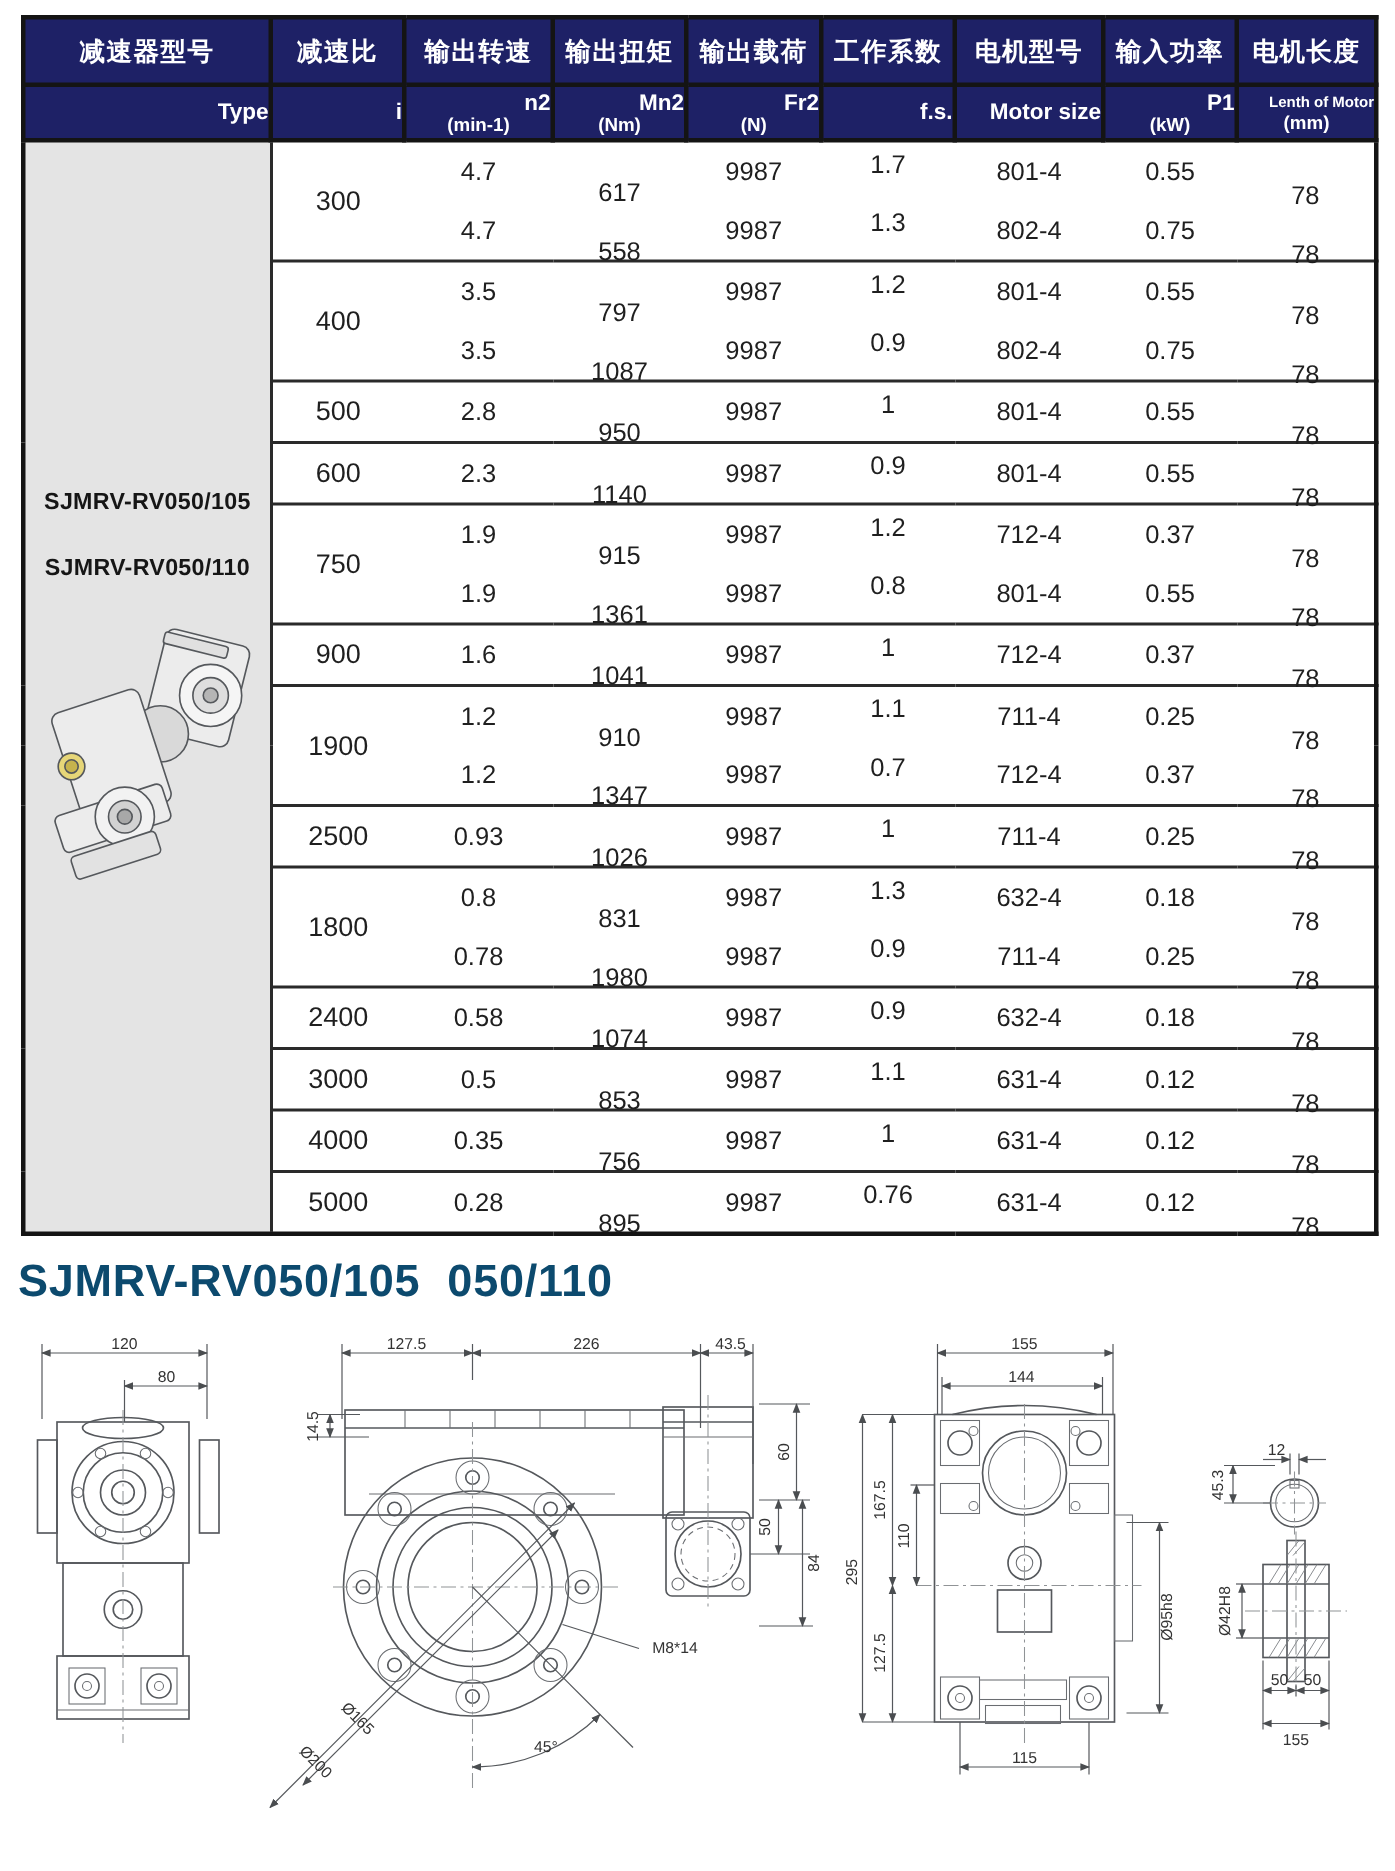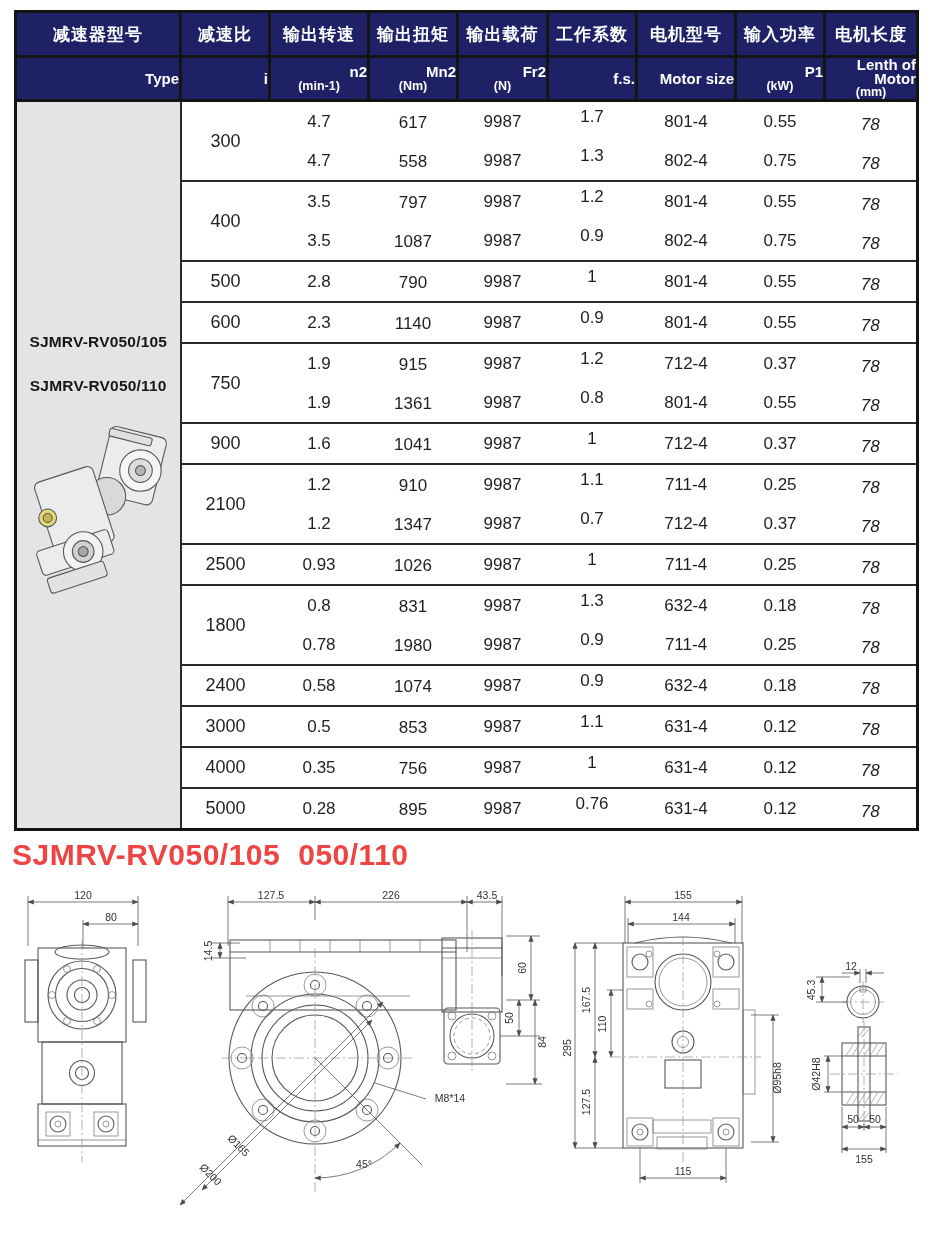--- a/index.html
+++ b/index.html
@@ -7,38 +7,38 @@
   .page{position:relative;width:930px;height:1247px;overflow:hidden;background:#fff;}
 
   
   table.spec{position:absolute;left:14px;top:10px;width:902px;border-collapse:collapse;
              table-layout:fixed;border:3px solid #141414;}
   table.spec th,table.spec td{padding:0;text-align:center;vertical-align:middle;}
   thead th{background:#1e2166;color:#fff;border:3px solid #141414;font-weight:bold;}
   tr.h-cn th{height:42px;font-size:17px;letter-spacing:1px;}
   tr.h-en th{height:34px;}
   tr.h-en .en{font-size:15px;line-height:16px;text-align:right;}
-  tr.h-en th.small .en{font-size:15px;line-height:14px;}
+  tr.h-en th.small .en{font-size:10px;line-height:14px;}
   tr.h-en .hsub{font-size:12.5px;line-height:13px;font-weight:bold;}
   tbody td{height:39px;font-size:17px;color:#1f1f1f;background:#fff;}
   tbody tr.group-start td{border-top:2px solid #2a2a2a;}
   td.type-cell{background:#e4e4e4;border-right:2px solid #2a2a2a;vertical-align:top;}
   td.ratio-cell{font-size:18px;}
   tbody td span{position:relative;display:inline-block;}
   td.c-fs span{top:-5px;}
-  td.c-mn2 span{top:1px;}
+  td.c-mn2 span{top:14px;}
   td.c-fr2 span{top:0;}
-  td.c-len span{top:3px;font-style:italic;}
+  td.c-len span{top:16px;}
   .models{padding-top:12px;}
   .model{font-size:15.5px;font-weight:bold;color:#161616;letter-spacing:.2px;margin-bottom:26px;}
   svg.product{display:block;margin:2px auto 0 auto;}
 
   
   .title{position:absolute;left:12px;top:838px;margin:0;font-size:30px;font-weight:bold;
-         color:#ef4444;letter-spacing:.5px;}
+         color:#0c4a6e;letter-spacing:.5px;}
   .title .t2{margin-left:18px;}
 
   
   .drawings{position:absolute;left:0;top:888px;width:930px;height:359px;}
   .drawings svg{position:absolute;overflow:visible;}
   svg .ln{fill:none;stroke:#55585c;stroke-width:1.1;}
   svg .lt{fill:none;stroke:#6a6d71;stroke-width:0.7;}
   svg .dim{fill:none;stroke:#55585c;stroke-width:0.8;}
   svg .cl{fill:none;stroke:#909396;stroke-width:0.7;stroke-dasharray:10 3 2 3;}
   svg .hx{fill:none;stroke:#7c7f83;stroke-width:0.6;}
@@ -175,21 +175,21 @@
           <td class="c-mn2"><span>1087</span></td>
           <td class="c-fr2"><span>9987</span></td>
           <td class="c-fs"><span>0.9</span></td>
           <td class="c-motor"><span>802-4</span></td>
           <td class="c-p1"><span>0.75</span></td>
           <td class="c-len"><span>78</span></td>
         </tr>
         <tr class="group-start">
           <td class="ratio-cell" rowspan="1">500</td>
           <td class="c-n2"><span>2.8</span></td>
-          <td class="c-mn2"><span>790</span></td>
+          <td class="c-mn2"><span>950</span></td>
           <td class="c-fr2"><span>9987</span></td>
           <td class="c-fs"><span>1</span></td>
           <td class="c-motor"><span>801-4</span></td>
           <td class="c-p1"><span>0.55</span></td>
           <td class="c-len"><span>78</span></td>
         </tr>
         <tr class="group-start">
           <td class="ratio-cell" rowspan="1">600</td>
           <td class="c-n2"><span>2.3</span></td>
           <td class="c-mn2"><span>1140</span></td>
@@ -222,21 +222,21 @@
           <td class="ratio-cell" rowspan="1">900</td>
           <td class="c-n2"><span>1.6</span></td>
           <td class="c-mn2"><span>1041</span></td>
           <td class="c-fr2"><span>9987</span></td>
           <td class="c-fs"><span>1</span></td>
           <td class="c-motor"><span>712-4</span></td>
           <td class="c-p1"><span>0.37</span></td>
           <td class="c-len"><span>78</span></td>
         </tr>
         <tr class="group-start">
-          <td class="ratio-cell" rowspan="2">2100</td>
+          <td class="ratio-cell" rowspan="2">1900</td>
           <td class="c-n2"><span>1.2</span></td>
           <td class="c-mn2"><span>910</span></td>
           <td class="c-fr2"><span>9987</span></td>
           <td class="c-fs"><span>1.1</span></td>
           <td class="c-motor"><span>711-4</span></td>
           <td class="c-p1"><span>0.25</span></td>
           <td class="c-len"><span>78</span></td>
         </tr>
         <tr>
           <td class="c-n2"><span>1.2</span></td>

